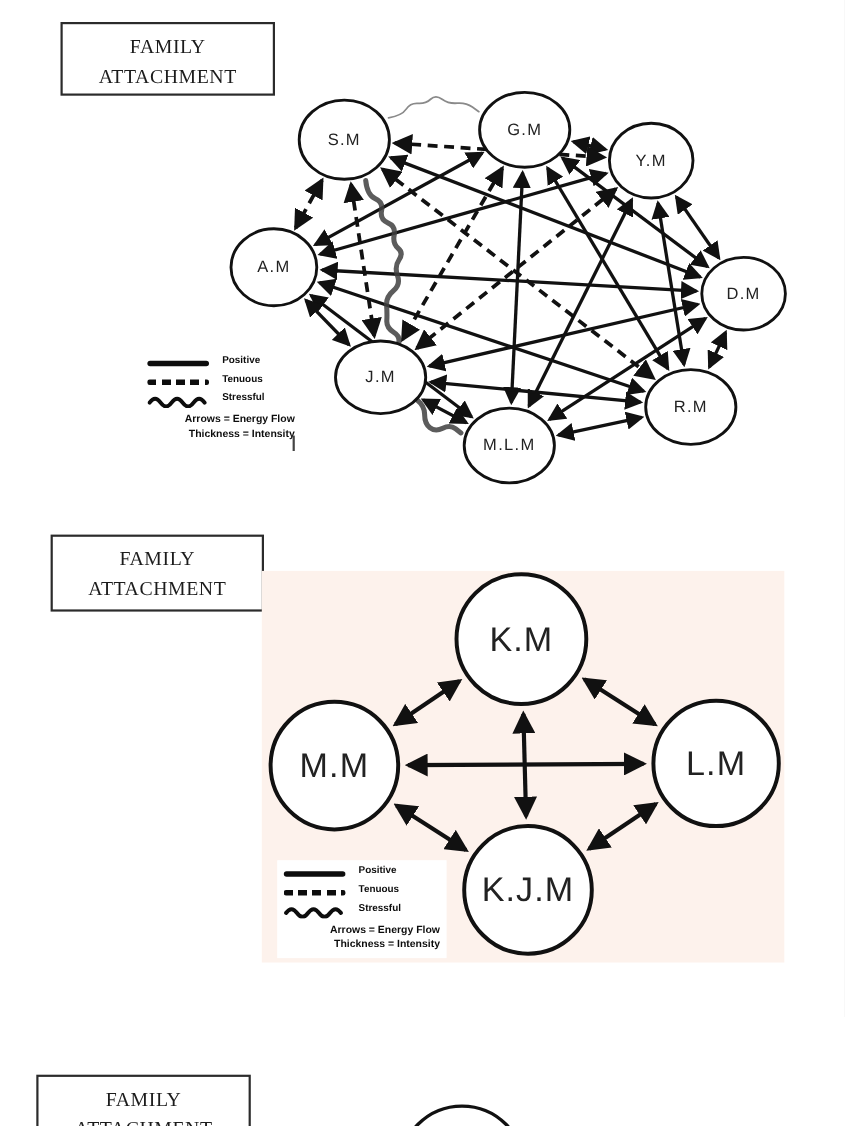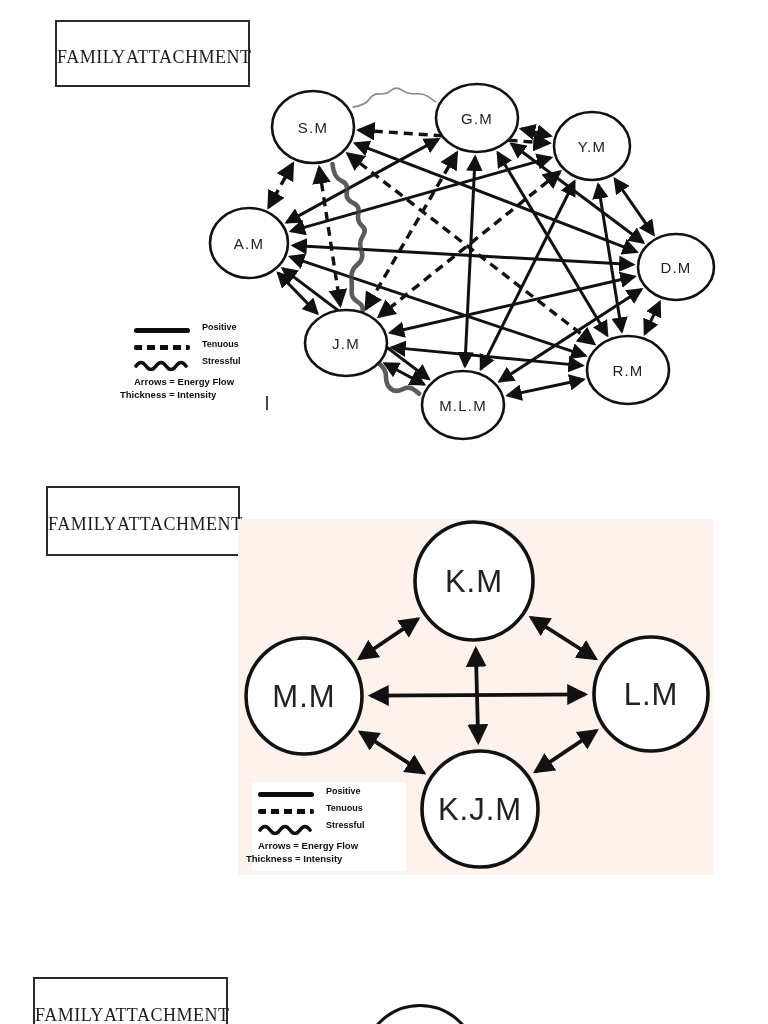--- a/index.html
+++ b/index.html
@@ -3,40 +3,40 @@
 <meta charset="utf-8">
 <style>
   html,body{margin:0;padding:0;background:#e9e9e9;}
   #page{
     position:relative;width:768px;height:1024px;margin:0 auto;
     background:#ffffff;overflow:hidden;
     font-family:"Liberation Sans","DejaVu Sans",sans-serif;color:#111;
   }
   .label-box{
     position:absolute;border:2px solid #2b2b2b;background:#fff;
-    display:flex;flex-direction:row;align-items:center;justify-content:flex-start;
+    display:flex;flex-direction:column;align-items:center;justify-content:flex-start;
     padding-top:7px;box-sizing:border-box;
     font-family:"Liberation Serif","DejaVu Serif",serif;
     font-size:18px;line-height:27px;letter-spacing:.5px;color:#1c1c1c;
     text-align:center;
   }
   svg.net{position:absolute;}
   svg.net .edge-positive{stroke:#111;fill:none;}
   svg.net .edge-tenuous{stroke:#111;fill:none;}
   svg.net .edge-stressful{fill:none;stroke-linecap:round;}
   svg.net ellipse{fill:#fff;stroke:#111;}
   svg.net text{fill:#222;font-family:"Liberation Sans","DejaVu Sans",sans-serif;}
   .cream-panel{position:absolute;background:#fdf2ec;}
   .legend{position:absolute;font-size:9px;font-weight:bold;color:#0d0d0d;}
   .legend .lrow{display:flex;height:17px;}
   .legend .sample{width:58px;margin-right:10px;display:flex;align-items:center;justify-content:flex-start;}
   .legend .solid-sample{width:56px;height:5px;background:#0d0d0d;border-radius:3px;}
   .legend .dashed-sample{width:56px;height:5px;border-radius:2px;
      background:repeating-linear-gradient(90deg,#0d0d0d 0 8px,transparent 8px 13px);}
-  .legend .note{text-align:left;line-height:13px;font-size:9.5px;}
+  .legend .note{text-align:right;line-height:13px;font-size:9.5px;}
   .legend.on-white{background:#fff;padding:4px 6px 6px 6px;}
   .stray-tick{position:absolute;width:2px;background:#444;}
   .partial-circle{position:absolute;border:3.5px solid #111;border-radius:50%;background:#fff;box-sizing:border-box;}
 </style>
 </head>
 <body>
 
 <div id="page">
 
   <div class="label-box" style="left:55px;top:20px;width:195px;height:67px;">

